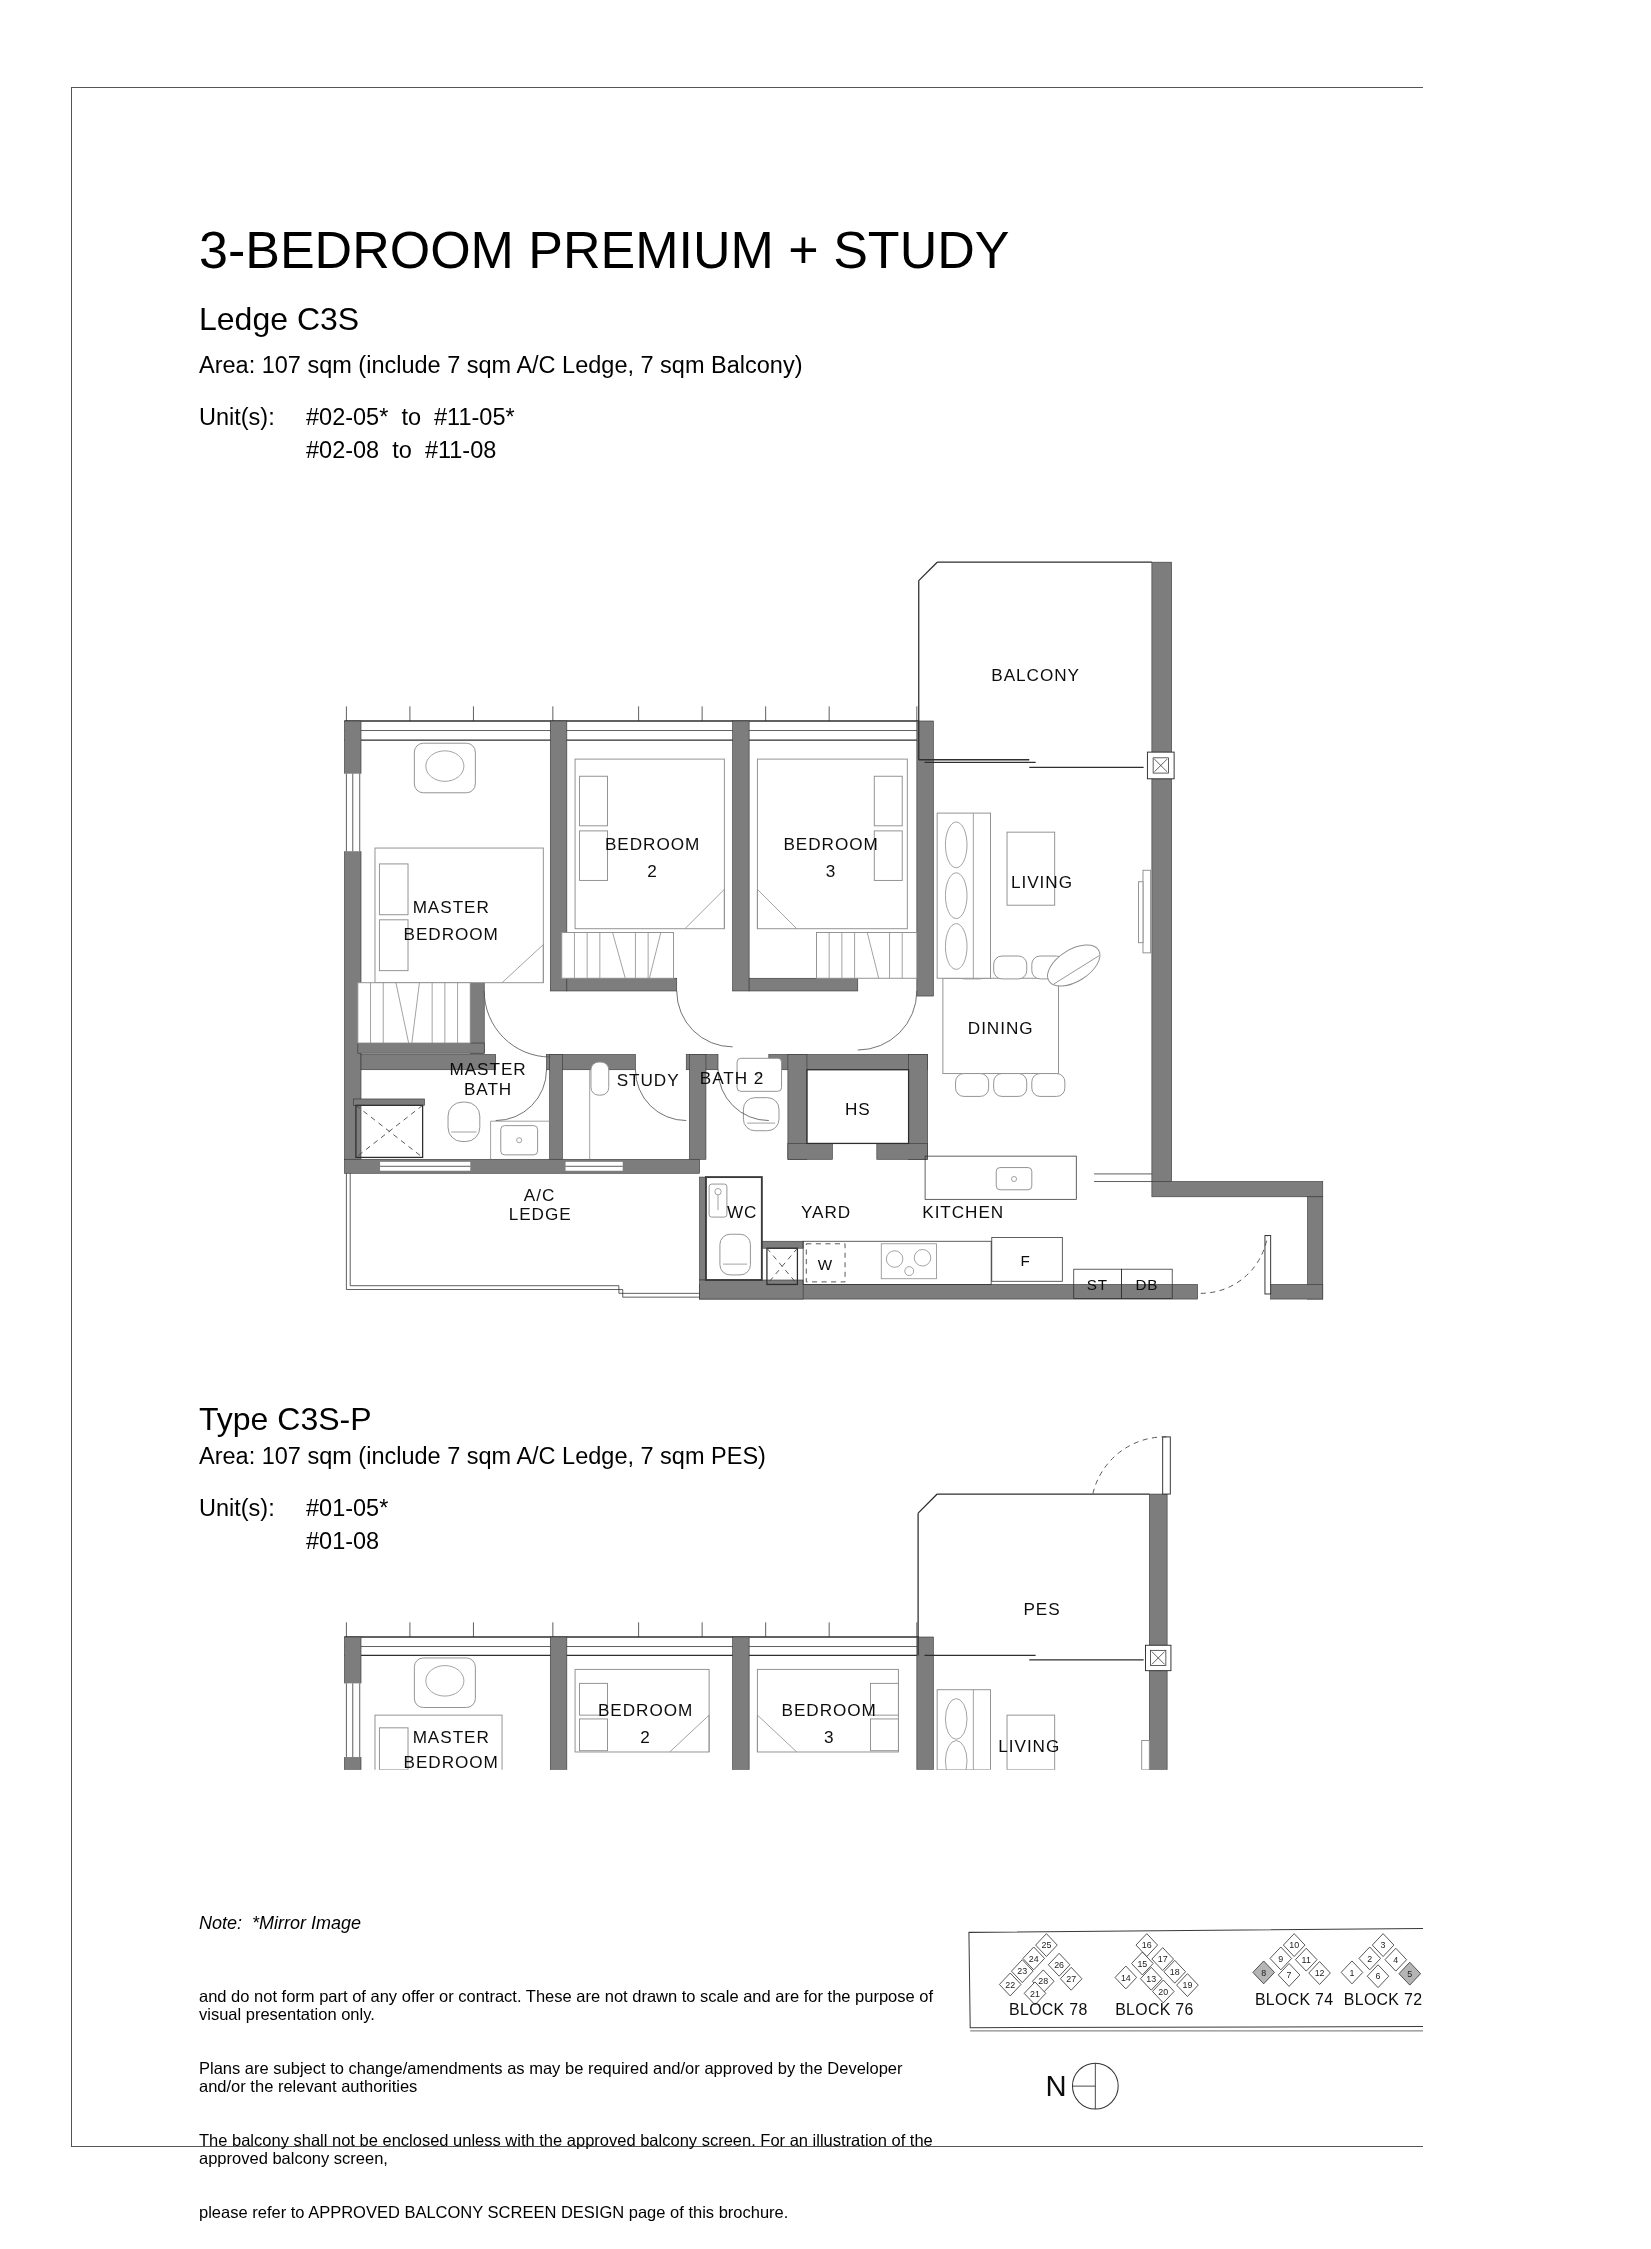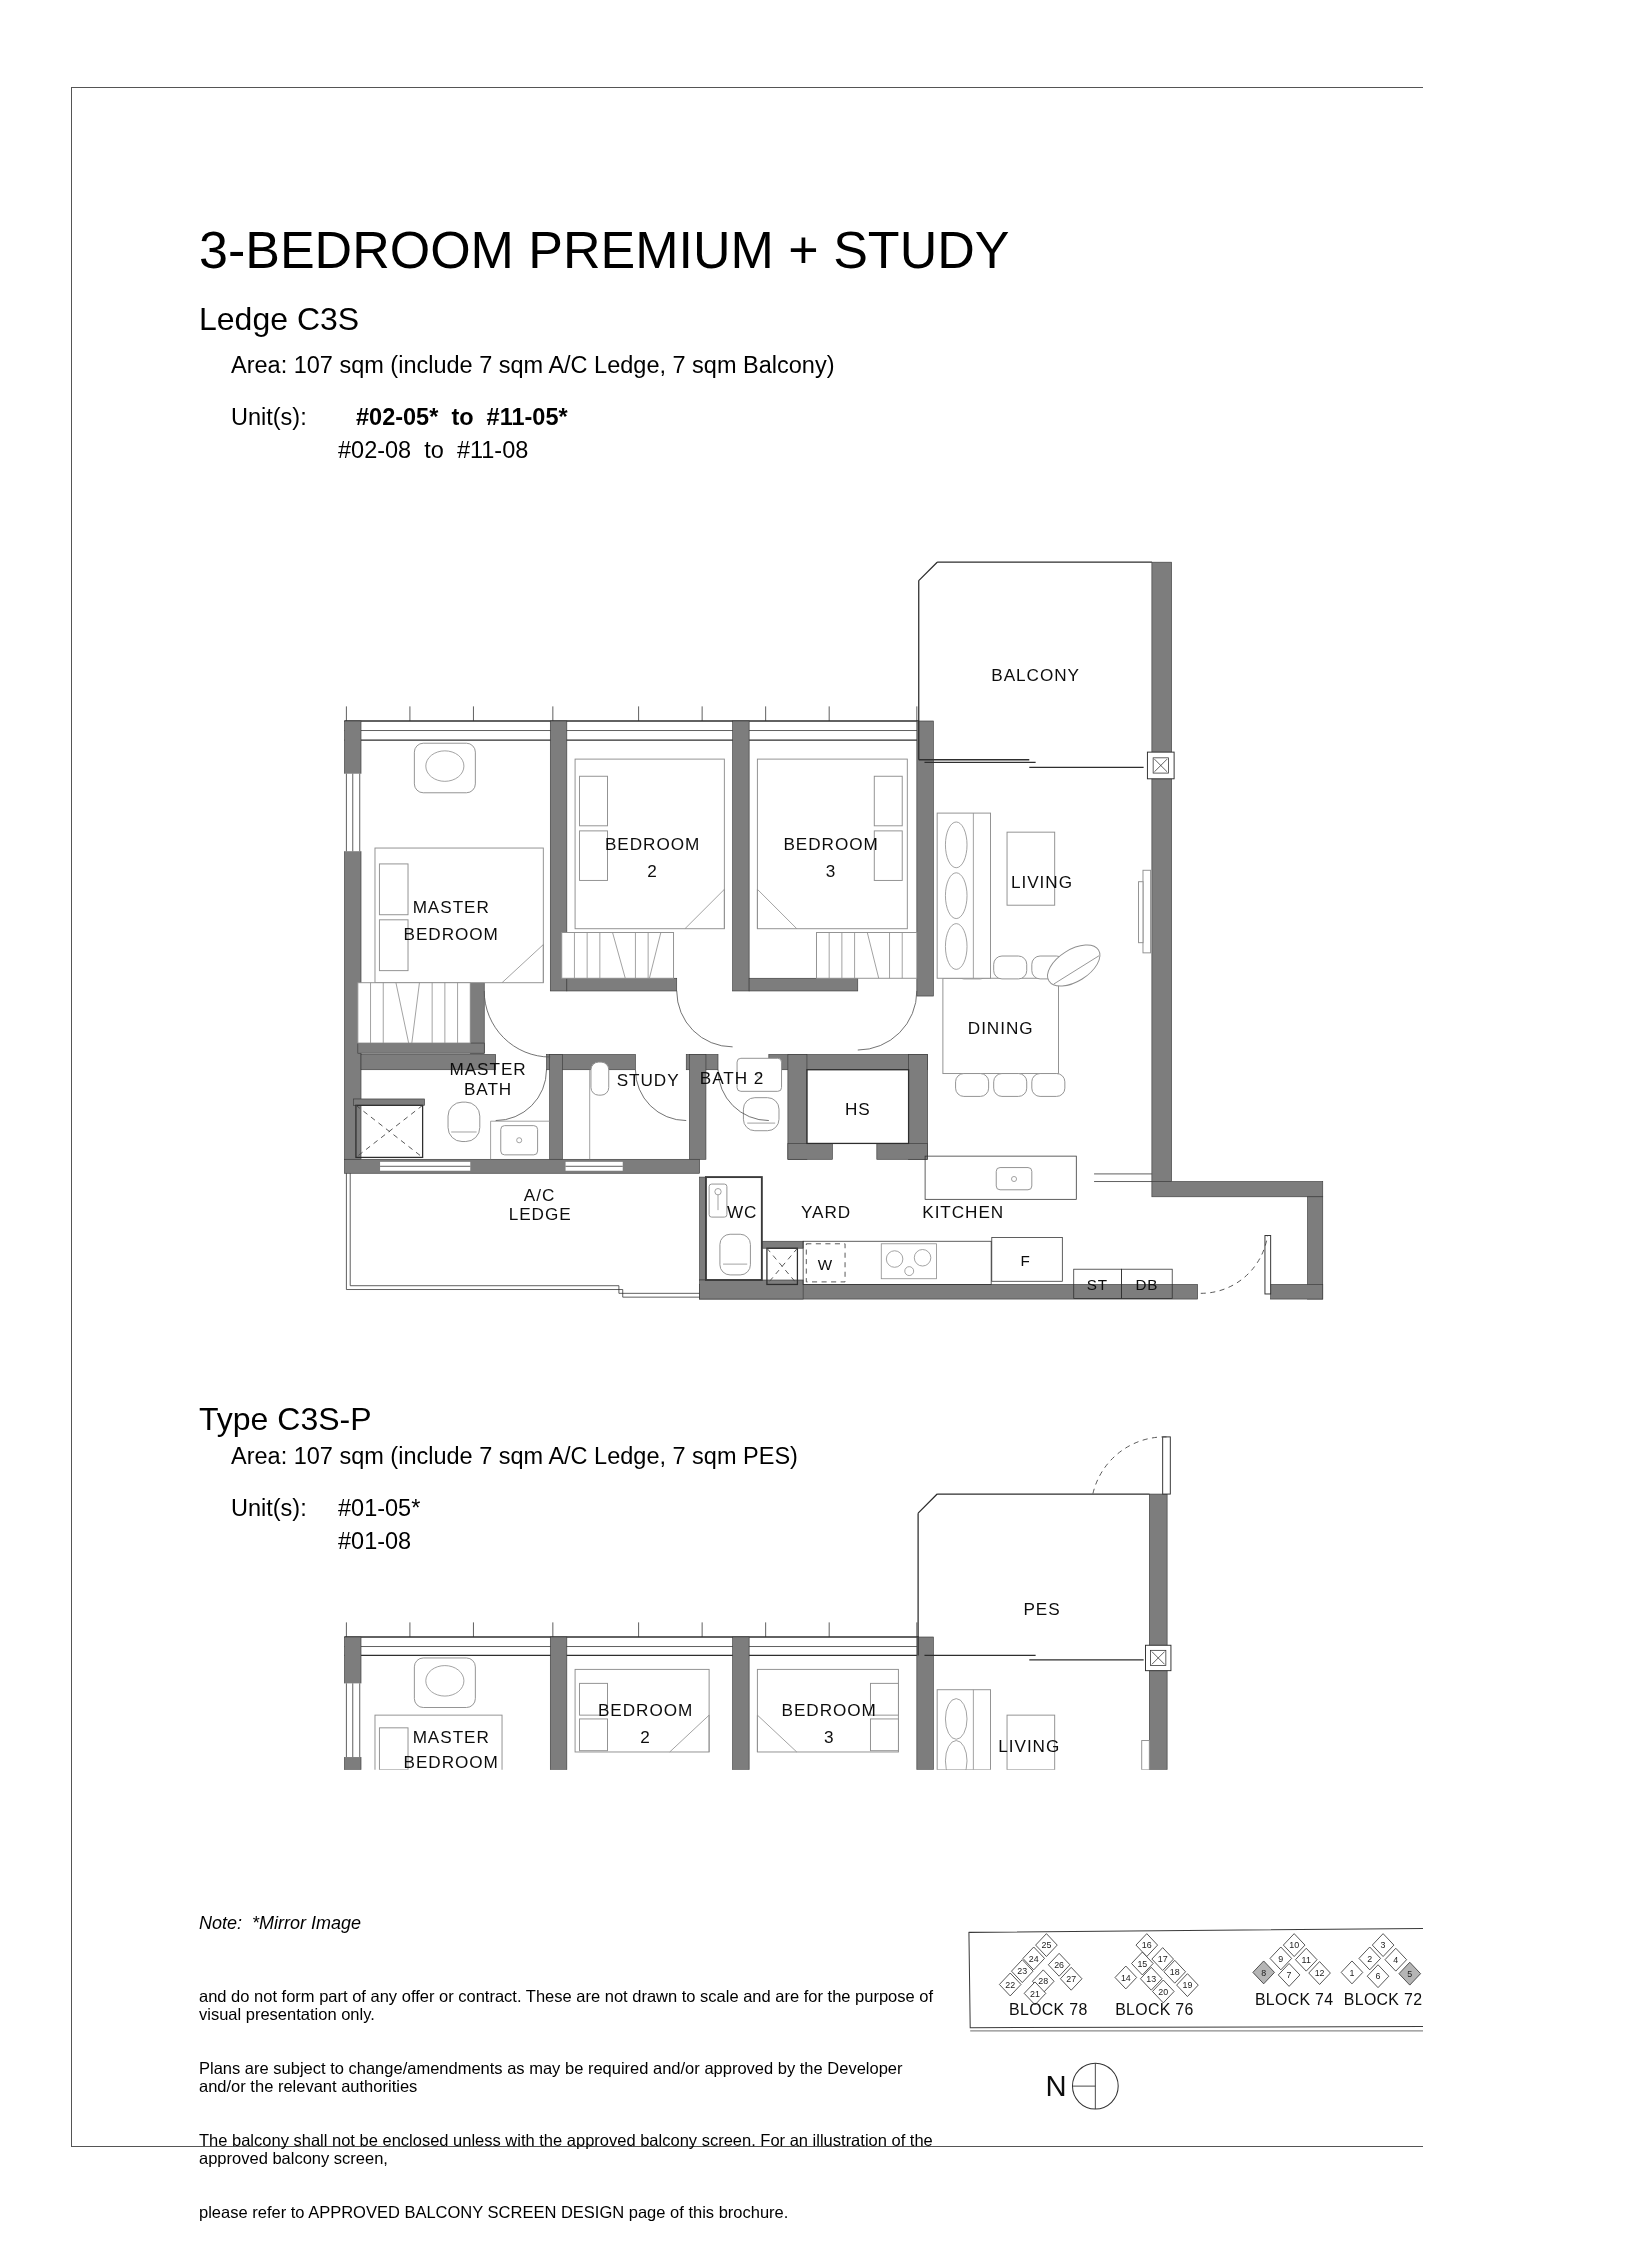--- a/index.html
+++ b/index.html
@@ -3,21 +3,21 @@
 <meta charset="utf-8">
 <style>
   html,body{margin:0;padding:0;background:#fff;}
   .page{position:relative;width:1423px;height:2250px;background:#ffffff;overflow:hidden;
         font-family:"Liberation Sans","DejaVu Sans",sans-serif;color:#000;}
   .frame{position:absolute;left:71px;top:87px;width:1503px;height:2058px;
          border:1.9px solid #555;}
   .abs{position:absolute;white-space:pre-wrap;}
   .title{font-size:52px;letter-spacing:0px;}
   .type-h{font-size:32px;}
-  .meta{font-size:23.5px;margin-left:32px;}
+  .meta{font-size:23.5px;}
   .note{font-size:18px;font-style:italic;text-align:center;}
   .disc{font-size:16.5px;line-height:18px;}
   svg text{font-family:"Liberation Sans","DejaVu Sans",sans-serif;fill:#0d0d0d;}
   .wall{fill:#7d7d7d;stroke:#3a3a3a;stroke-width:1;}
   .thin{fill:none;stroke:#2e2e2e;stroke-width:2;}
   .thin1{fill:none;stroke:#2e2e2e;stroke-width:1.2;}
   .furn{fill:#ffffff;stroke:#8f8f8f;stroke-width:1.5;}
   .furnl{fill:none;stroke:#8f8f8f;stroke-width:1.3;}
   .dash{fill:none;stroke:#444;stroke-width:1.4;stroke-dasharray:8 7;}
   .arc{fill:none;stroke:#555;stroke-width:1.3;}
@@ -33,21 +33,21 @@
 <body>
 
 <div class="page">
   <div class="frame"></div>
 
   <div class="abs title" style="left:199px;top:220px;">3-BEDROOM PREMIUM + STUDY</div>
 
   <div class="abs type-h" style="left:199px;top:301px;">Ledge C3S</div>
   <div class="abs meta" style="left:199px;top:352px;">Area: 107 sqm (include 7 sqm A/C Ledge, 7 sqm Balcony)</div>
   <div class="abs meta" style="left:199px;top:404px;">Unit(s):</div>
-  <div class="abs meta" style="left:324px;top:404px;font-weight:bold;">#02-05*  to  #11-05*</div>
+  <div class="abs meta" style="left:306px;top:404px;">#02-05*  to  #11-05*</div>
   <div class="abs meta" style="left:306px;top:437px;">#02-08  to  #11-08</div>
 
   <div class="abs type-h" style="left:199px;top:1401px;">Type C3S-P</div>
   <div class="abs meta" style="left:199px;top:1443px;">Area: 107 sqm (include 7 sqm A/C Ledge, 7 sqm PES)</div>
   <div class="abs meta" style="left:199px;top:1495px;">Unit(s):</div>
   <div class="abs meta" style="left:306px;top:1495px;">#01-05*</div>
   <div class="abs meta" style="left:306px;top:1528px;">#01-08</div>
 
   <div class="abs note" style="left:199px;top:1913px;">Note:  *Mirror Image</div>
   <div class="abs disc" style="left:199px;top:1951px;width:750px;">

